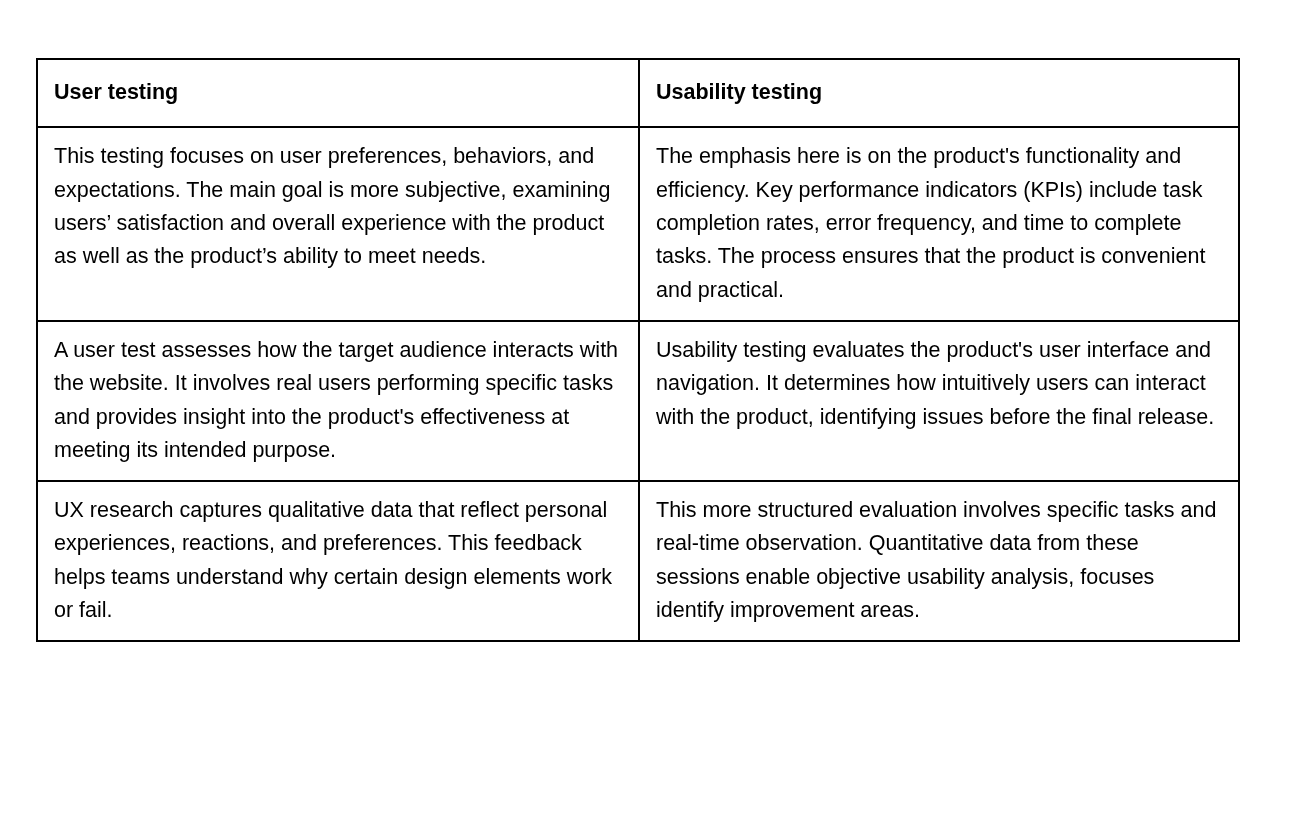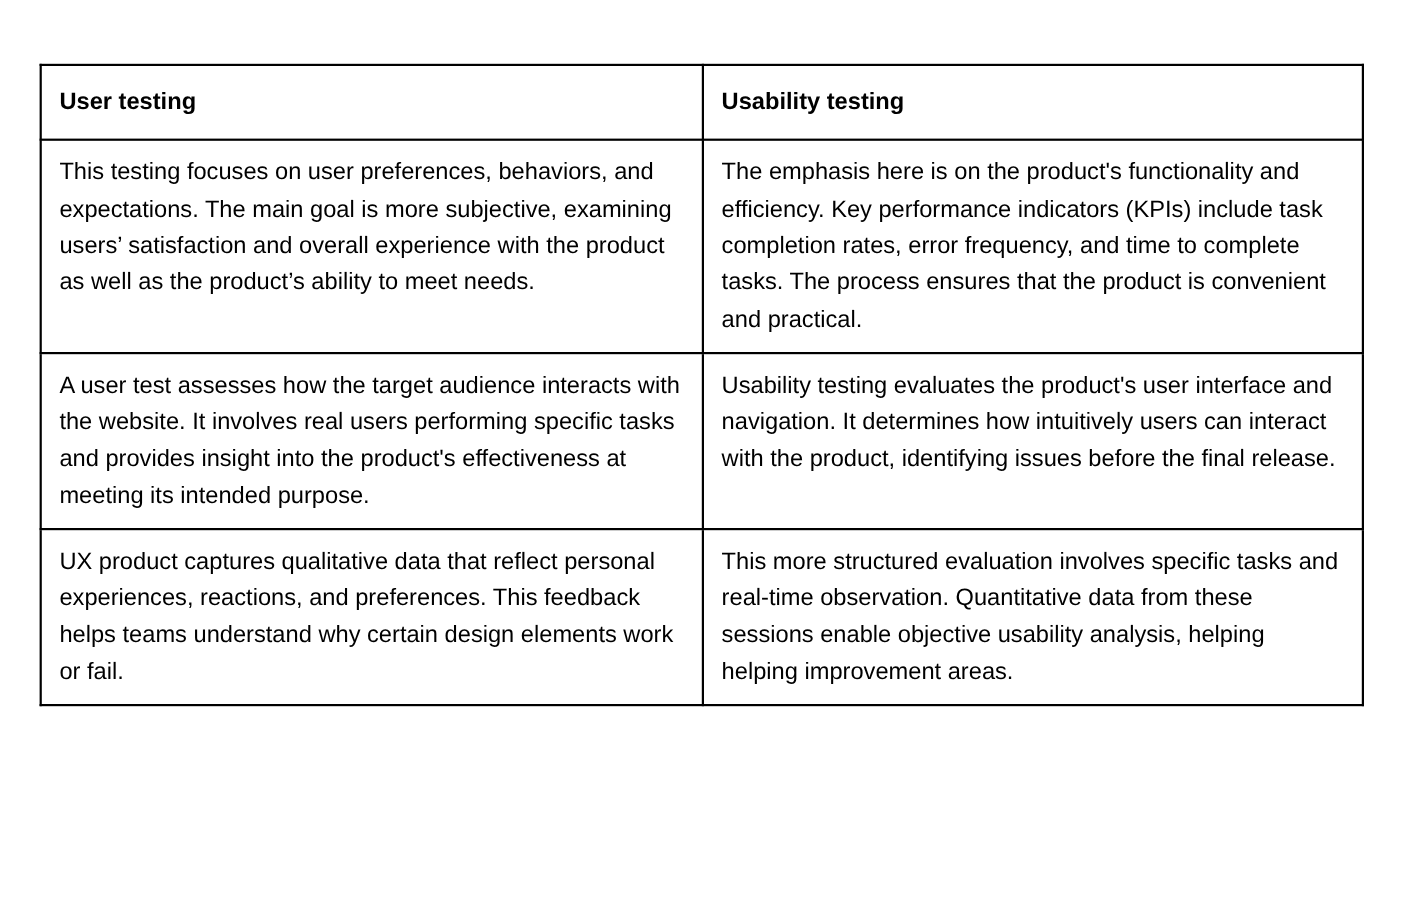--- a/index.html
+++ b/index.html
@@ -74,19 +74,19 @@
       <tbody>
         <tr>
           <td>This testing focuses on user preferences, behaviors, and expectations. The main goal is more subjective, examining users’ satisfaction and overall experience with the product as well as the product’s ability to meet needs.</td>
           <td>The emphasis here is on the product's functionality and efficiency. Key performance indicators (KPIs) include task completion rates, error frequency, and time to complete tasks. The process ensures that the product is convenient and practical.</td>
         </tr>
         <tr>
           <td>A user test assesses how the target audience interacts with the website. It involves real users performing specific tasks and provides insight into the product's effectiveness at meeting its intended purpose.</td>
           <td>Usability testing evaluates the product's user interface and navigation. It determines how intuitively users can interact with the product, identifying issues before the final release.</td>
         </tr>
         <tr>
-          <td>UX product captures qualitative data that reflect personal experiences, reactions, and preferences. This feedback helps teams understand why certain design elements work or fail.</td>
-          <td>This more structured evaluation involves specific tasks and real-time observation. Quantitative data from these sessions enable objective usability analysis, helping helping improvement areas.</td>
+          <td>UX research captures qualitative data that reflect personal experiences, reactions, and preferences. This feedback helps teams understand why certain design elements work or fail.</td>
+          <td>This more structured evaluation involves specific tasks and real-time observation. Quantitative data from these sessions enable objective usability analysis, focuses identify improvement areas.</td>
         </tr>
       </tbody>
     </table>
   </div>
 </div>
 
 </body></html>

